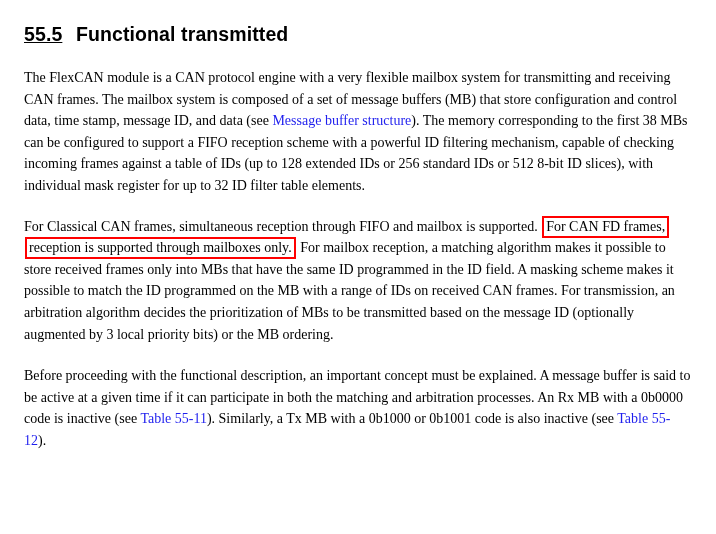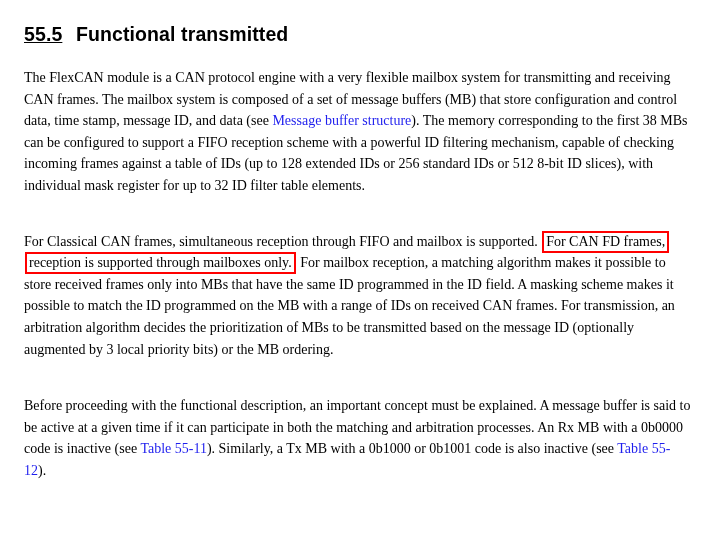--- a/index.html
+++ b/index.html
@@ -44,22 +44,22 @@
   }
   p.para {
     font-family: "Liberation Serif", "DejaVu Serif", serif;
     font-size: 14px;
     line-height: 21.6px;
     margin: 0;
     color: #000000;
     text-align: left;
   }
   p.p1 { margin-top: 21px; }
-  p.p2 { margin-top: 34px; }
-  p.p3 { margin-top: 35px; }
+  p.p2 { margin-top: 19px; }
+  p.p3 { margin-top: 20px; }
   a.xref, .xref {
     color: #1f1fee;
     text-decoration: none;
     cursor: pointer;
   }
   .highlight-box {
     display: inline;
     box-decoration-break: clone;
     -webkit-box-decoration-break: clone;
     border: 2px solid #ff0000;

